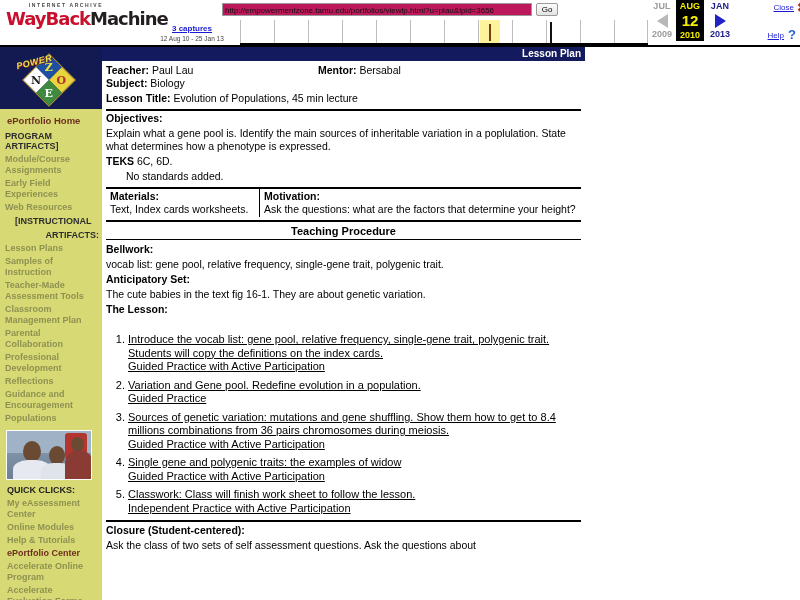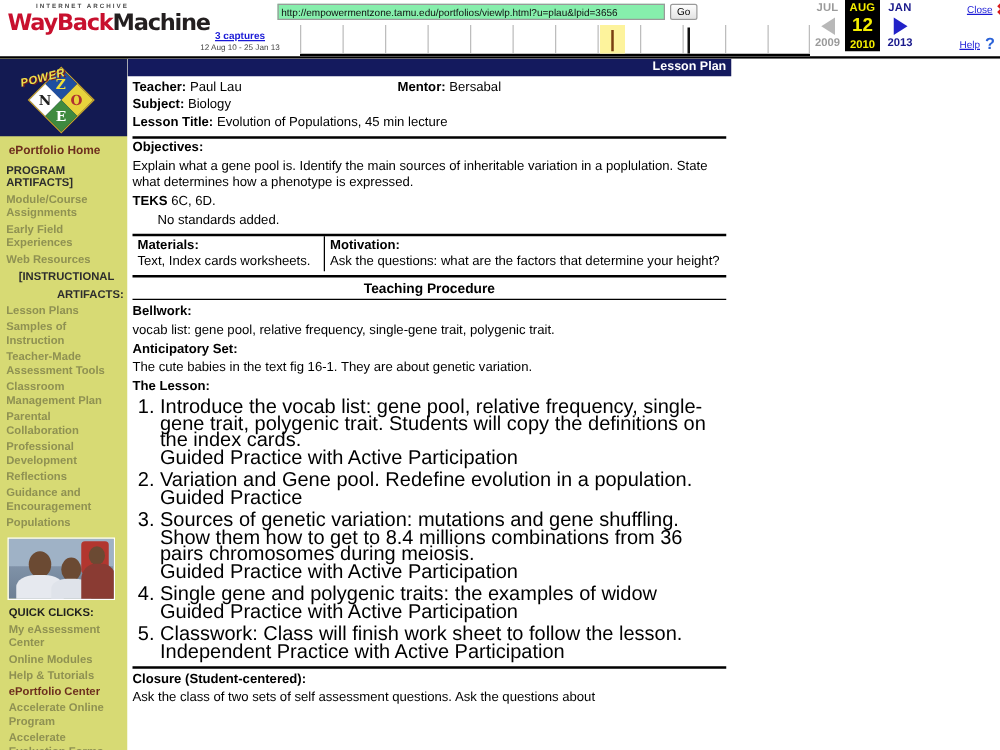--- a/index.html
+++ b/index.html
@@ -71,21 +71,21 @@
     display: block;
     line-height: 9px;
     white-space: nowrap;
   }
 
   #wb-urlbar {
     position: absolute;
     left: 222px; top: 3px;
     width: 310px; height: 13px;
     border: 1px solid #9a9a9a;
-    background: #86efac;
+    background: #be185d;
     font-size: 8px;
     color: #111;
     line-height: 13px;
     padding: 0 2px;
     box-sizing: border-box;
     overflow: hidden;
     white-space: nowrap;
   }
   #wb-go {
     position: absolute;
@@ -369,24 +369,25 @@
   table.mm td:first-child { border-left: none; width: 145px; }
   table.mm td:last-child { border-right: none; }
 
   .center-h {
     text-align: center;
     font-weight: bold;
     font-size: 11px;
     padding: 3px 0 2px 0;
   }
   ol.lesson {
-    margin: 2px 0 2px 0;
+    margin: 16px 0 2px 0;
     padding-left: 22px;
-    font-size: 16px;
+    font-size: 11px;
     line-height: 13.5px;
+    text-decoration: underline;
   }
   ol.lesson li { margin-bottom: 5px; }
   ol.lesson li .sub { display: block; }
   .closure-h { font-weight: bold; padding-top: 2px; }
 </style>
 </head>
 <body>
 
 <div id="page">
 

